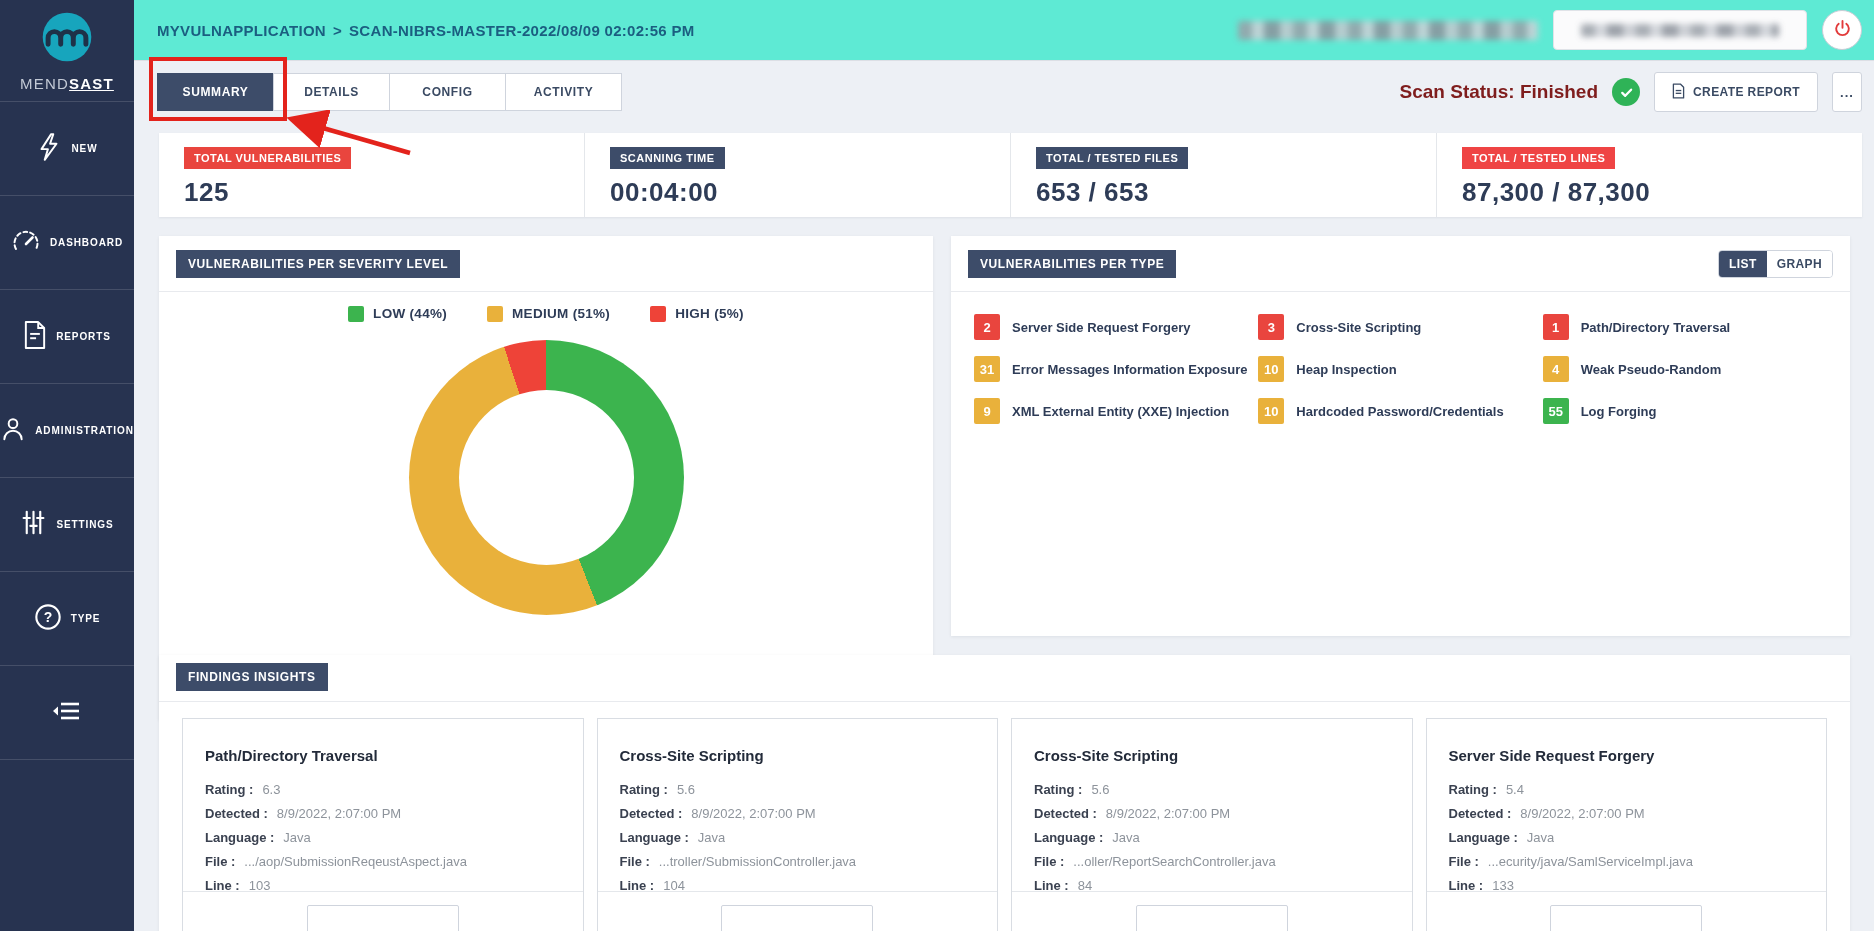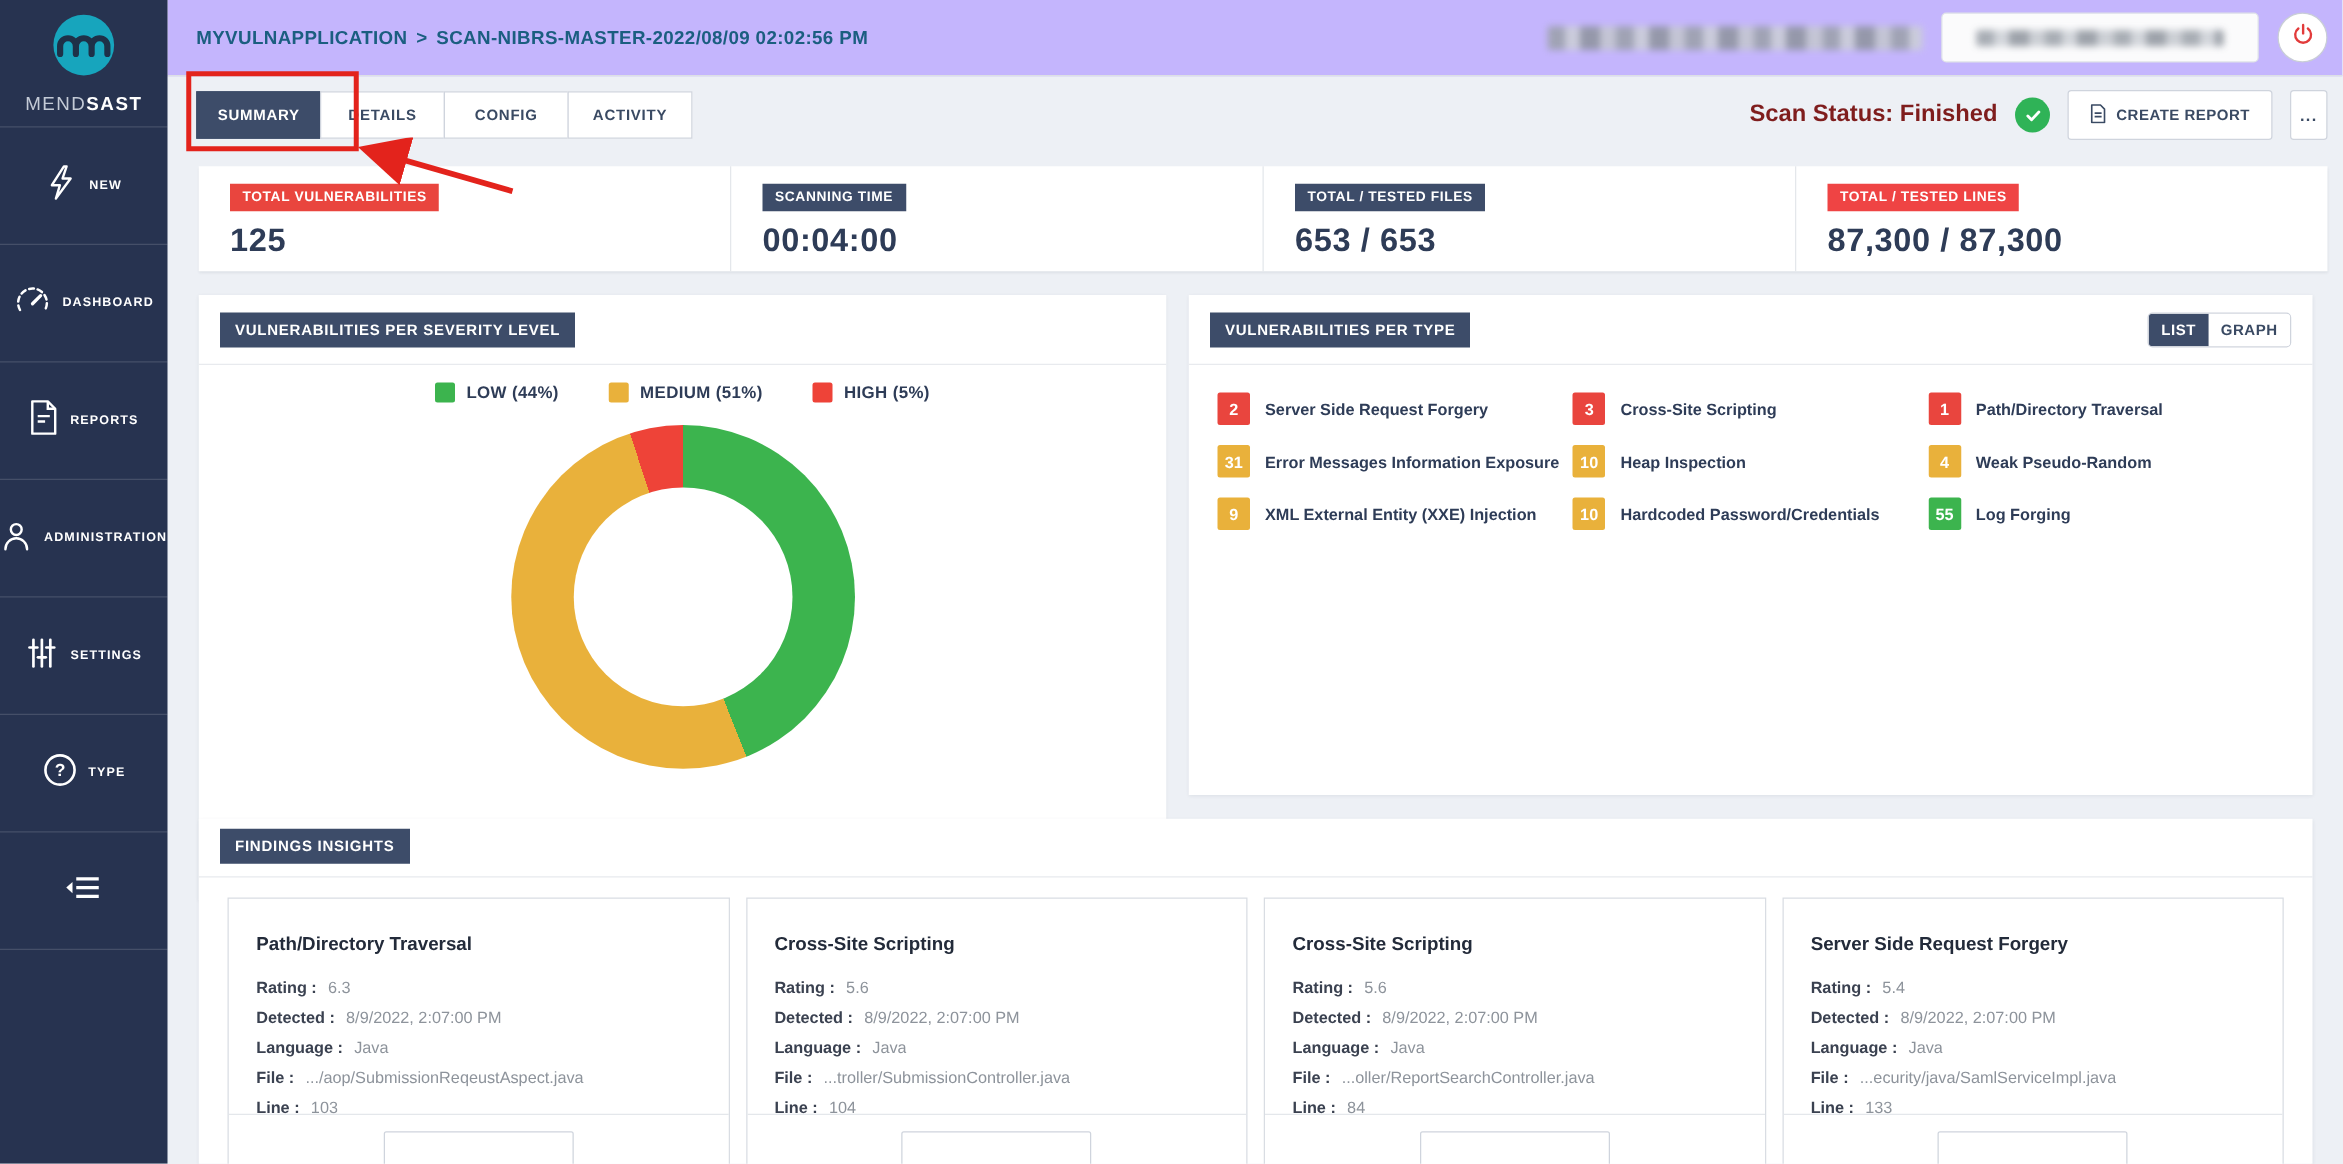--- a/index.html
+++ b/index.html
@@ -5,37 +5,37 @@
   html,body{margin:0;padding:0;}
   body{
     width:1874px;height:931px;position:relative;overflow:hidden;
     background:#edf0f5;font-family:"Liberation Sans",sans-serif;
     -webkit-font-smoothing:antialiased;
   }
   
   .sidebar{position:absolute;left:0;top:0;bottom:0;width:134px;background:#273350;z-index:5;}
   .logo-block{height:101px;display:flex;flex-direction:column;align-items:center;justify-content:center;gap:7px;border-bottom:1px solid rgba(255,255,255,.14);}
   .brand{font-size:15px;letter-spacing:1.2px;color:#c3cad6;font-weight:500;}
-  .brand b{color:#fff;font-weight:800;}
+  .brand b{color:#fff;font-weight:800;text-decoration:underline;}
   .nav-item{height:93px;display:flex;align-items:center;justify-content:center;gap:9px;border-bottom:1px solid rgba(255,255,255,.14);cursor:pointer;}
   .nav-label{font-size:10px;font-weight:bold;letter-spacing:.9px;color:#fff;}
   
-  .topbar{position:absolute;left:134px;top:0;right:0;height:60px;background:#c4b5fd;border-bottom:1px solid #dcdfe5;display:flex;align-items:center;}
+  .topbar{position:absolute;left:134px;top:0;right:0;height:60px;background:#5eead4;border-bottom:1px solid #dcdfe5;display:flex;align-items:center;}
   .breadcrumb{margin-left:23px;font-size:15px;font-weight:bold;letter-spacing:.3px;color:#1b5e80;cursor:pointer;}
   .breadcrumb .sep{margin:0 7px;}
   .topbar-right{margin-left:auto;display:flex;align-items:center;gap:15px;margin-right:12px;}
   .redact-line{width:300px;height:19px;border-radius:2px;filter:blur(3px);opacity:.85;
     background:repeating-linear-gradient(90deg,#9aa0a8 0 14px,#ccd0d6 14px 26px,#8d939c 26px 42px,#c4c8ce 42px 55px);}
   .redact-box{width:252px;height:38px;border:1px solid #e0e3e8;border-radius:4px;background:#fbfbfc;display:flex;align-items:center;justify-content:center;}
   .redact-line.small{width:198px;height:13px;}
   .power-btn{width:38px;height:38px;border:1px solid #c9ced6;border-radius:50%;background:#fff;display:flex;align-items:center;justify-content:center;cursor:pointer;}
   
   .toolbar{position:absolute;left:157px;right:12px;top:72px;height:40px;display:flex;align-items:center;z-index:2;}
   .tabs{display:flex;}
-  .tab{width:100px;height:38px;border:1px solid #cfd4dd;margin-left:-1px;background:#fff;color:#3a4a63;
+  .tab{width:117px;height:38px;border:1px solid #cfd4dd;margin-left:-1px;background:#fff;color:#3a4a63;
     display:flex;align-items:center;justify-content:center;font-size:12px;font-weight:bold;letter-spacing:.6px;cursor:pointer;box-sizing:border-box;}
   .tab:first-child{margin-left:0;}
   .tab.active{background:#3d4c69;border-color:#3d4c69;color:#fff;}
   .status-group{margin-left:auto;display:flex;align-items:center;gap:14px;}
   .scan-status{font-size:19px;font-weight:bold;color:#7f1d1d;}
   .check-circle{width:28px;height:28px;border-radius:50%;background:#2fb357;display:flex;align-items:center;justify-content:center;}
   .btn{height:40px;background:#fff;border:1px solid #cfd4dd;border-radius:3px;display:flex;align-items:center;justify-content:center;
     font-size:12px;font-weight:bold;letter-spacing:.4px;color:#3a4a63;cursor:pointer;box-sizing:border-box;}
   .btn-report{padding:0 17px;gap:8px;}
   .btn-more{width:30px;font-size:13px;letter-spacing:1px;}

